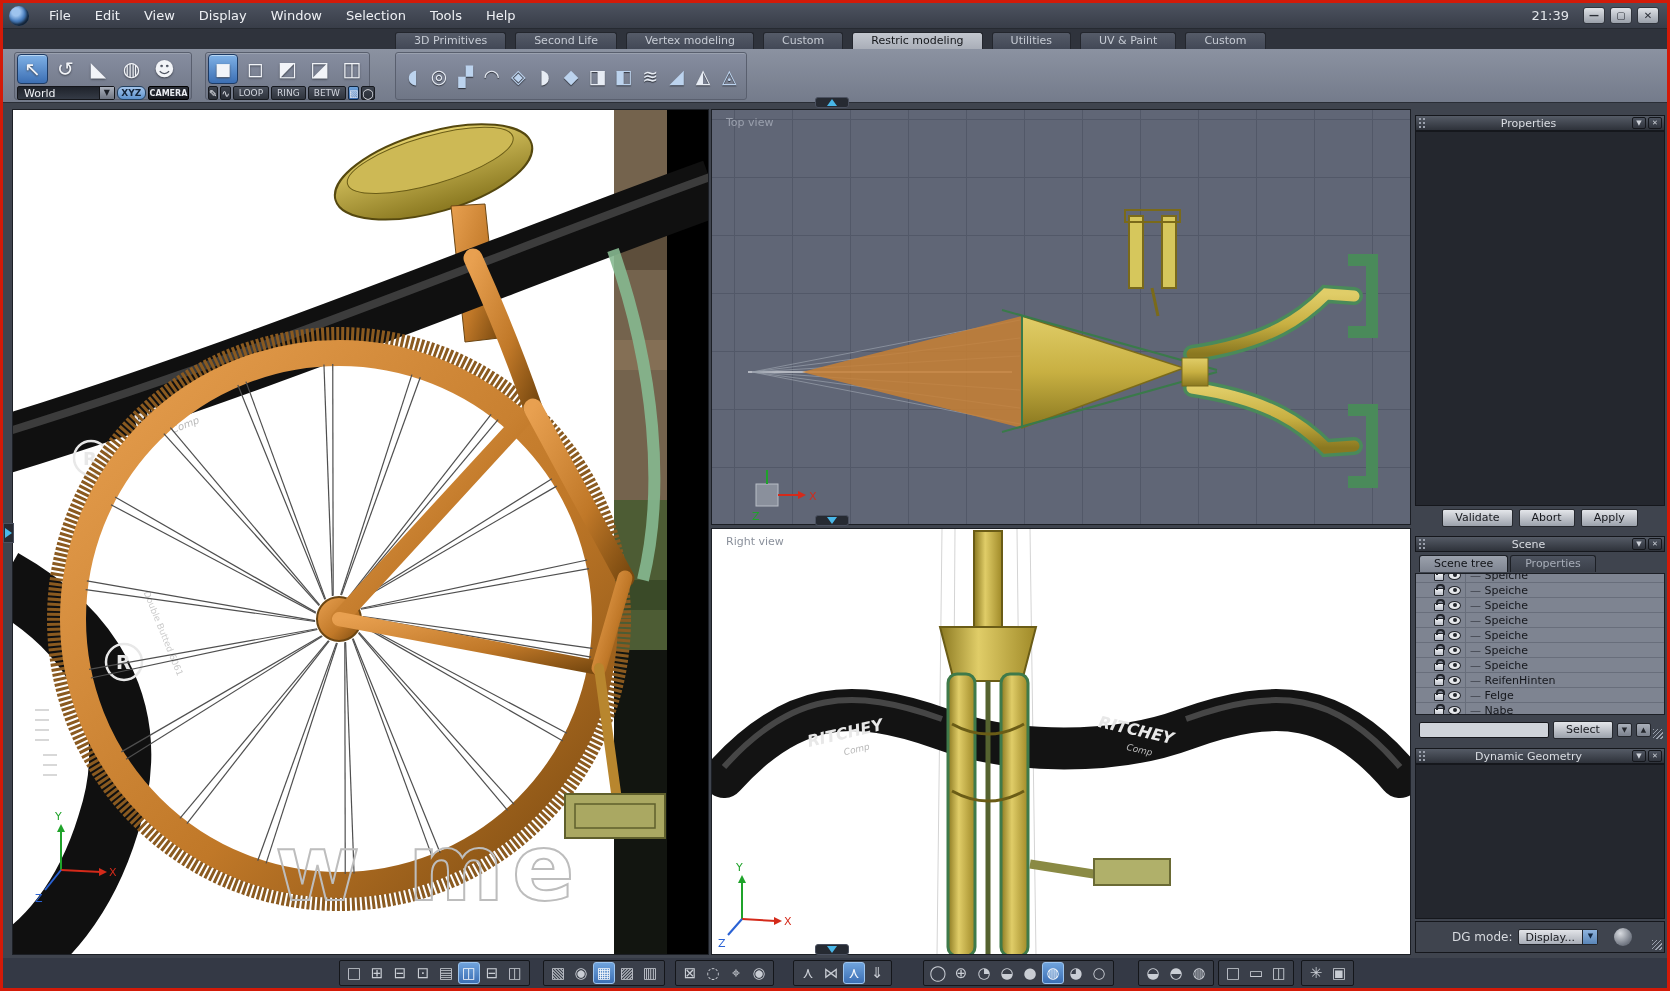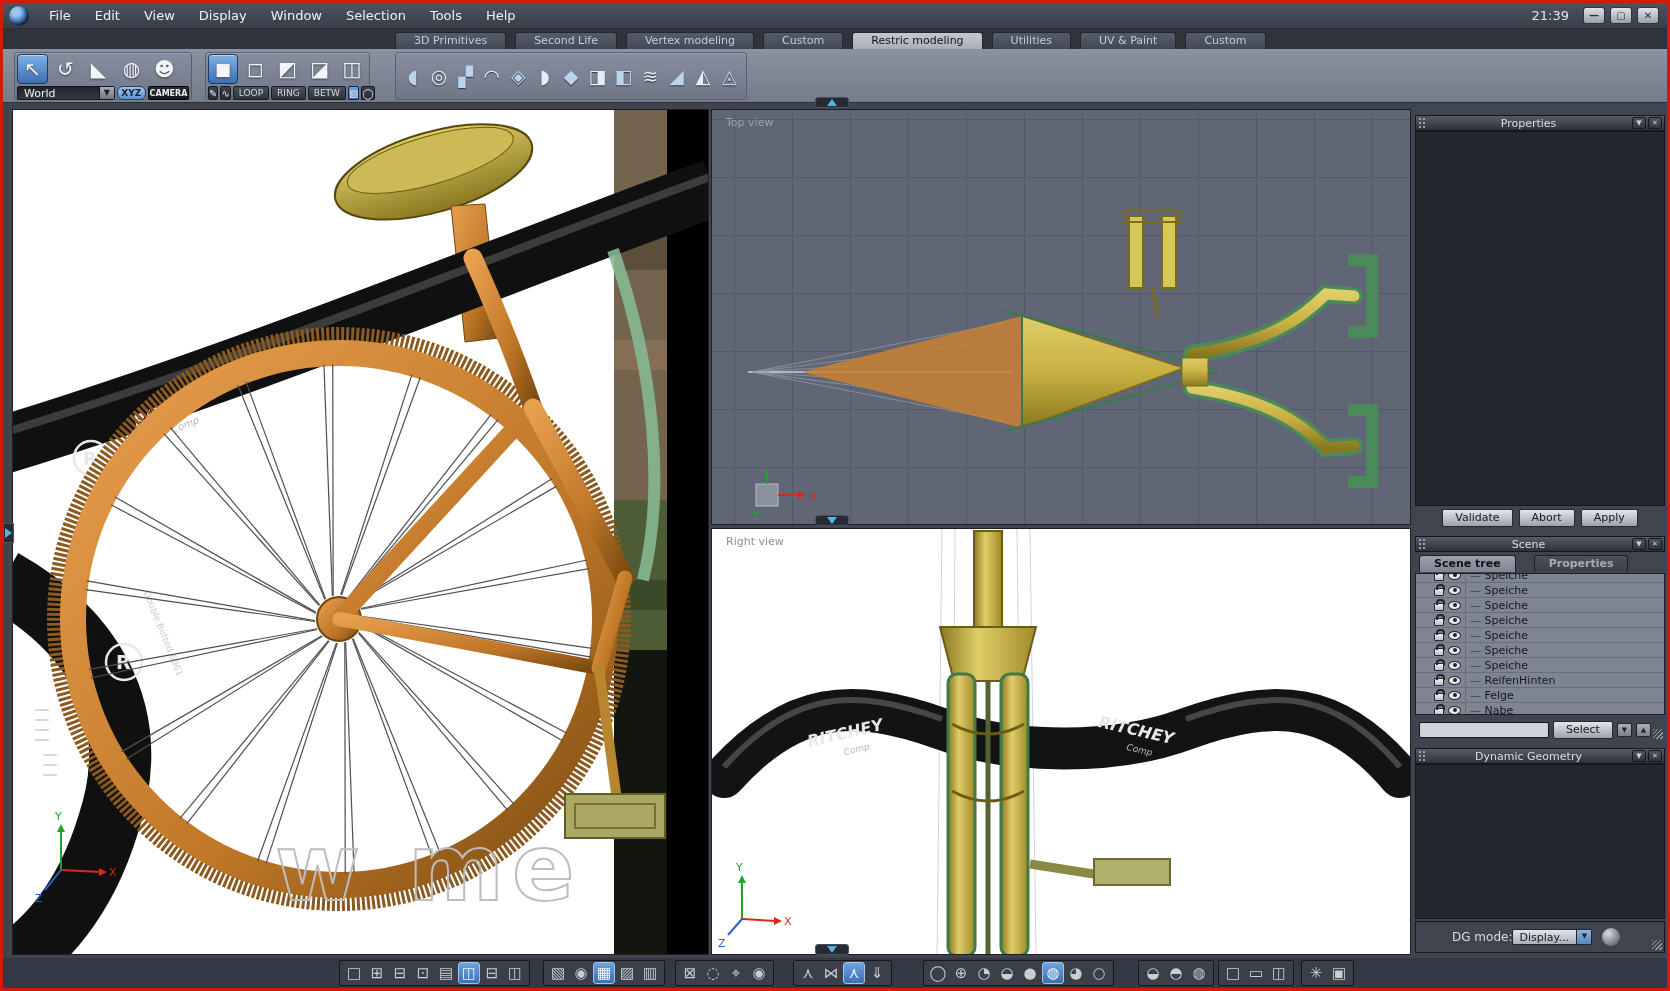--- a/index.html
+++ b/index.html
@@ -74,42 +74,42 @@
   .panel-header{position:absolute;left:1412px;width:250px;height:16px;
     background:linear-gradient(#555b66,#2e323a);border:1px solid #15171c;display:flex;align-items:center;}
   .panel-title{flex:1;text-align:center;font-size:11px;color:#dadde3;}
   .drag-dots{width:6px;height:10px;margin-left:3px;border-left:2px dotted #9aa0ac;border-right:2px dotted #9aa0ac;}
   .ph-btn{width:14px;height:12px;margin-right:2px;background:linear-gradient(#4d535f,#30343d);border:1px solid #15171c;
     color:#cdd1d8;font-size:7px;line-height:11px;text-align:center;border-radius:2px;}
   .panel-body{position:absolute;left:1412px;width:250px;background:#24272e;border:1px solid #15171c;}
   .btnrow{position:absolute;left:1412px;width:250px;display:flex;gap:6px;justify-content:center;}
   .lightbtn{height:18px;padding:0 12px;background:linear-gradient(#e4e6ea,#9ba1ab);border:1px solid #26292f;border-radius:2px;
     font-size:11px;color:#17191e;line-height:16px;}
-  .scene-tabs{position:absolute;left:1412px;top:552px;width:250px;height:18px;display:flex;gap:18px;padding-left:4px;background:#3f444e;font-weight:bold;}
+  .scene-tabs{position:absolute;left:1412px;top:552px;width:250px;height:18px;display:flex;gap:2px;padding-left:4px;background:#3f444e;}
   .scene-tab{height:17px;padding:0 14px;font-size:11px;line-height:16px;border:1px solid #1c1f25;border-bottom:none;border-radius:3px 3px 0 0;
     background:linear-gradient(#4c525e,#3a3f49);color:#a6acb7;}
   .scene-tab.active{background:linear-gradient(#9ba1ac,#7e8491);color:#101217;}
   .tree-wrap{position:absolute;left:1412px;top:570px;width:250px;height:142px;background:#7e8491;border:1px solid #1c1f25;overflow:hidden;}
   .tree{margin-top:-6px;}
   .tree-row{display:flex;align-items:center;height:15px;border-bottom:1px solid #686e7b;padding-left:18px;gap:4px;color:#16181d;}
   .lock{position:relative;width:10px;height:8px;background:linear-gradient(#f0f2f5,#b9bec8);border:1px solid #23262c;border-radius:1px;margin-top:3px;}
   .lock::before{content:"";position:absolute;left:1px;top:-5px;width:5px;height:4px;border:2px solid #23262c;border-bottom:none;border-radius:4px 4px 0 0;}
   .eye{position:relative;width:13px;height:9px;border:1px solid #23262c;border-radius:50%;background:#e6e8ec;}
   .eye::before{content:"";position:absolute;left:3.5px;top:1.5px;width:4px;height:4px;border-radius:50%;background:#23262c;}
   .tree-sep{width:1px;height:15px;background:#686e7b;}
   .tree-row .tree-label{font-size:11px;}
   .tree-label::before{content:"\2014\00a0";color:#3c4049;}
   .selectrow{position:absolute;left:1412px;top:716px;width:250px;height:22px;background:#3f444e;display:flex;align-items:center;gap:4px;padding:0 4px;}
   .scene-input{width:130px;height:16px;background:#cfd3da;border:1px solid #15171c;border-radius:2px;}
   .smallsq{width:15px;height:14px;background:linear-gradient(#aab0ba,#7c828e);border:1px solid #23262c;border-radius:2px;
     color:#23262c;font-size:7px;line-height:13px;text-align:center;}
   .grip{position:absolute;right:1px;bottom:1px;width:10px;height:10px;
     background:repeating-linear-gradient(135deg,#9aa0ac 0 1px,transparent 1px 3px);}
   .dgrow{position:absolute;left:1412px;top:918px;width:250px;height:32px;background:#3f444e;border:1px solid #15171c;
-    display:flex;align-items:center;padding-left:36px;}
+    display:flex;align-items:center;gap:6px;padding-left:36px;}
   .dg-label{font-size:12px;color:#d8dbe0;}
   .dg-dd{display:flex;width:80px;height:16px;background:linear-gradient(#e2e4e8,#a9aeb8);border:1px solid #23262c;border-radius:2px;
     font-size:11px;color:#17191e;align-items:center;padding-left:6px;}
   .dg-dd .dd-arrow{margin-left:auto;width:15px;height:14px;background:linear-gradient(#8fb4de,#5a86b8);border-left:1px solid #23262c;
     font-size:7px;line-height:13px;text-align:center;color:#10253f;}
   .dg-ball{width:18px;height:18px;border-radius:50%;margin-left:10px;
     background:radial-gradient(circle at 35% 30%,#d8dbe0,#777d88 65%,#4a4f59);}
 
   
   .bottombar{position:absolute;left:0;top:955px;width:1664px;height:30px;background:#343945;}

